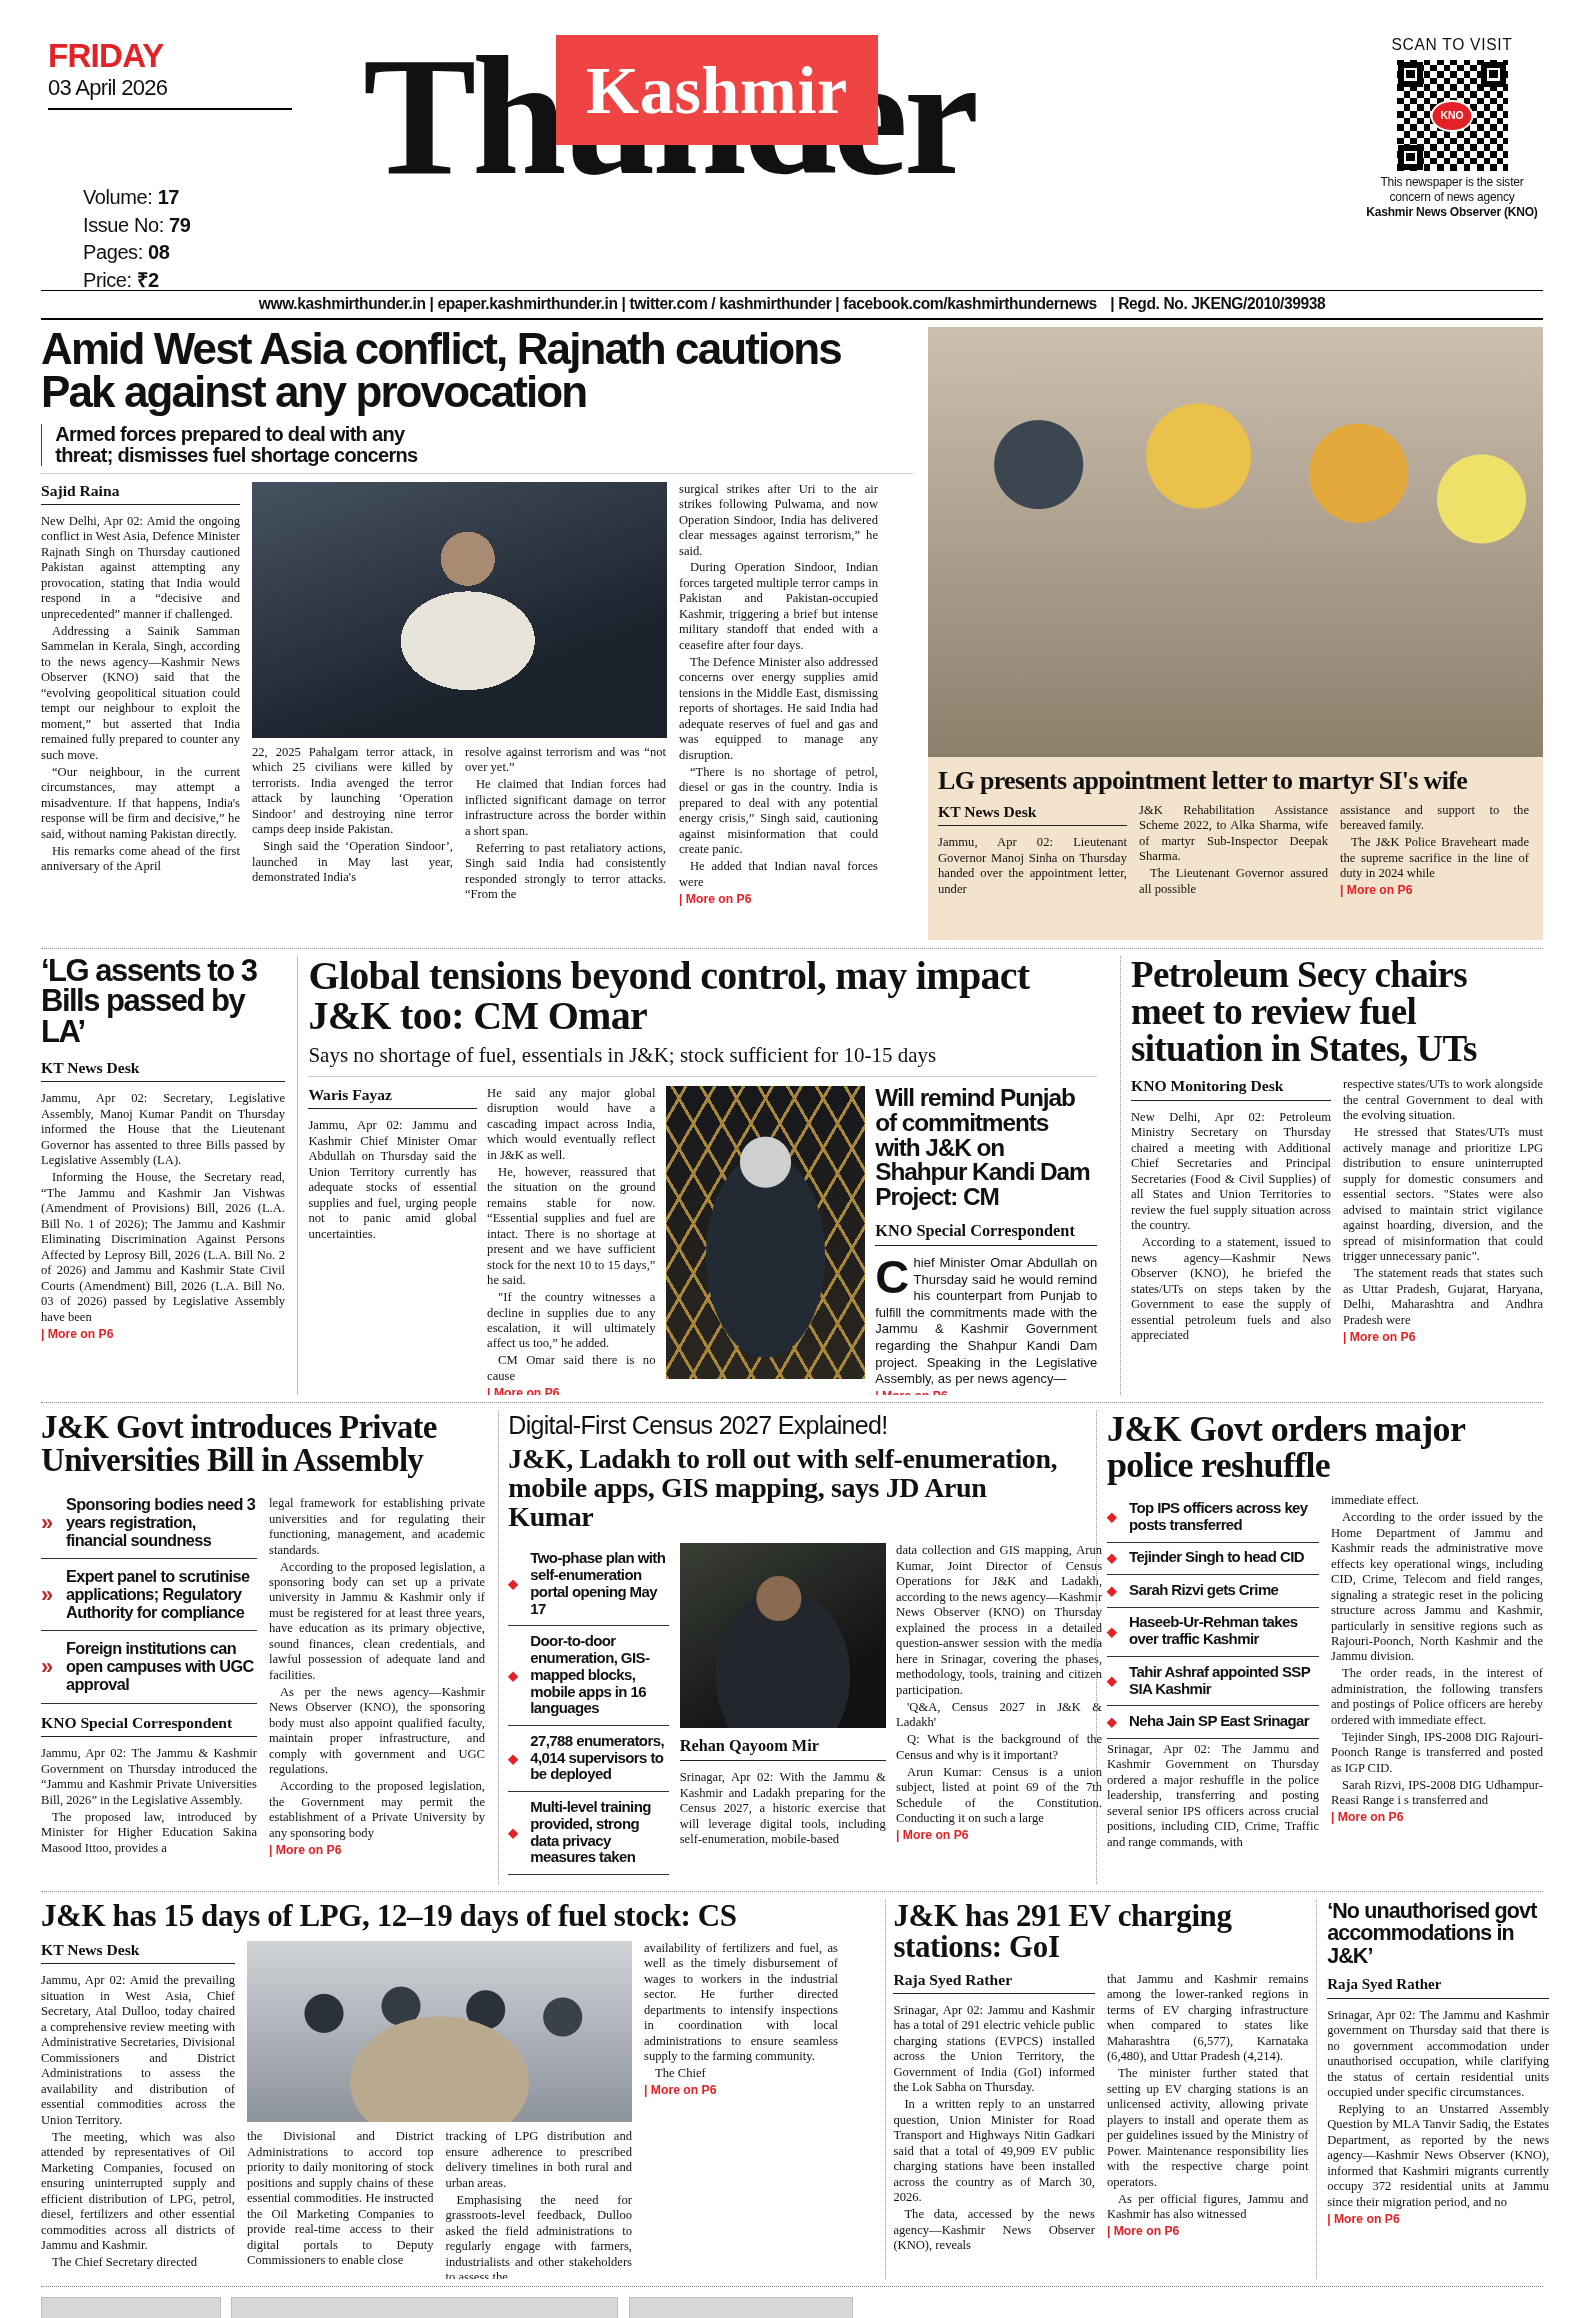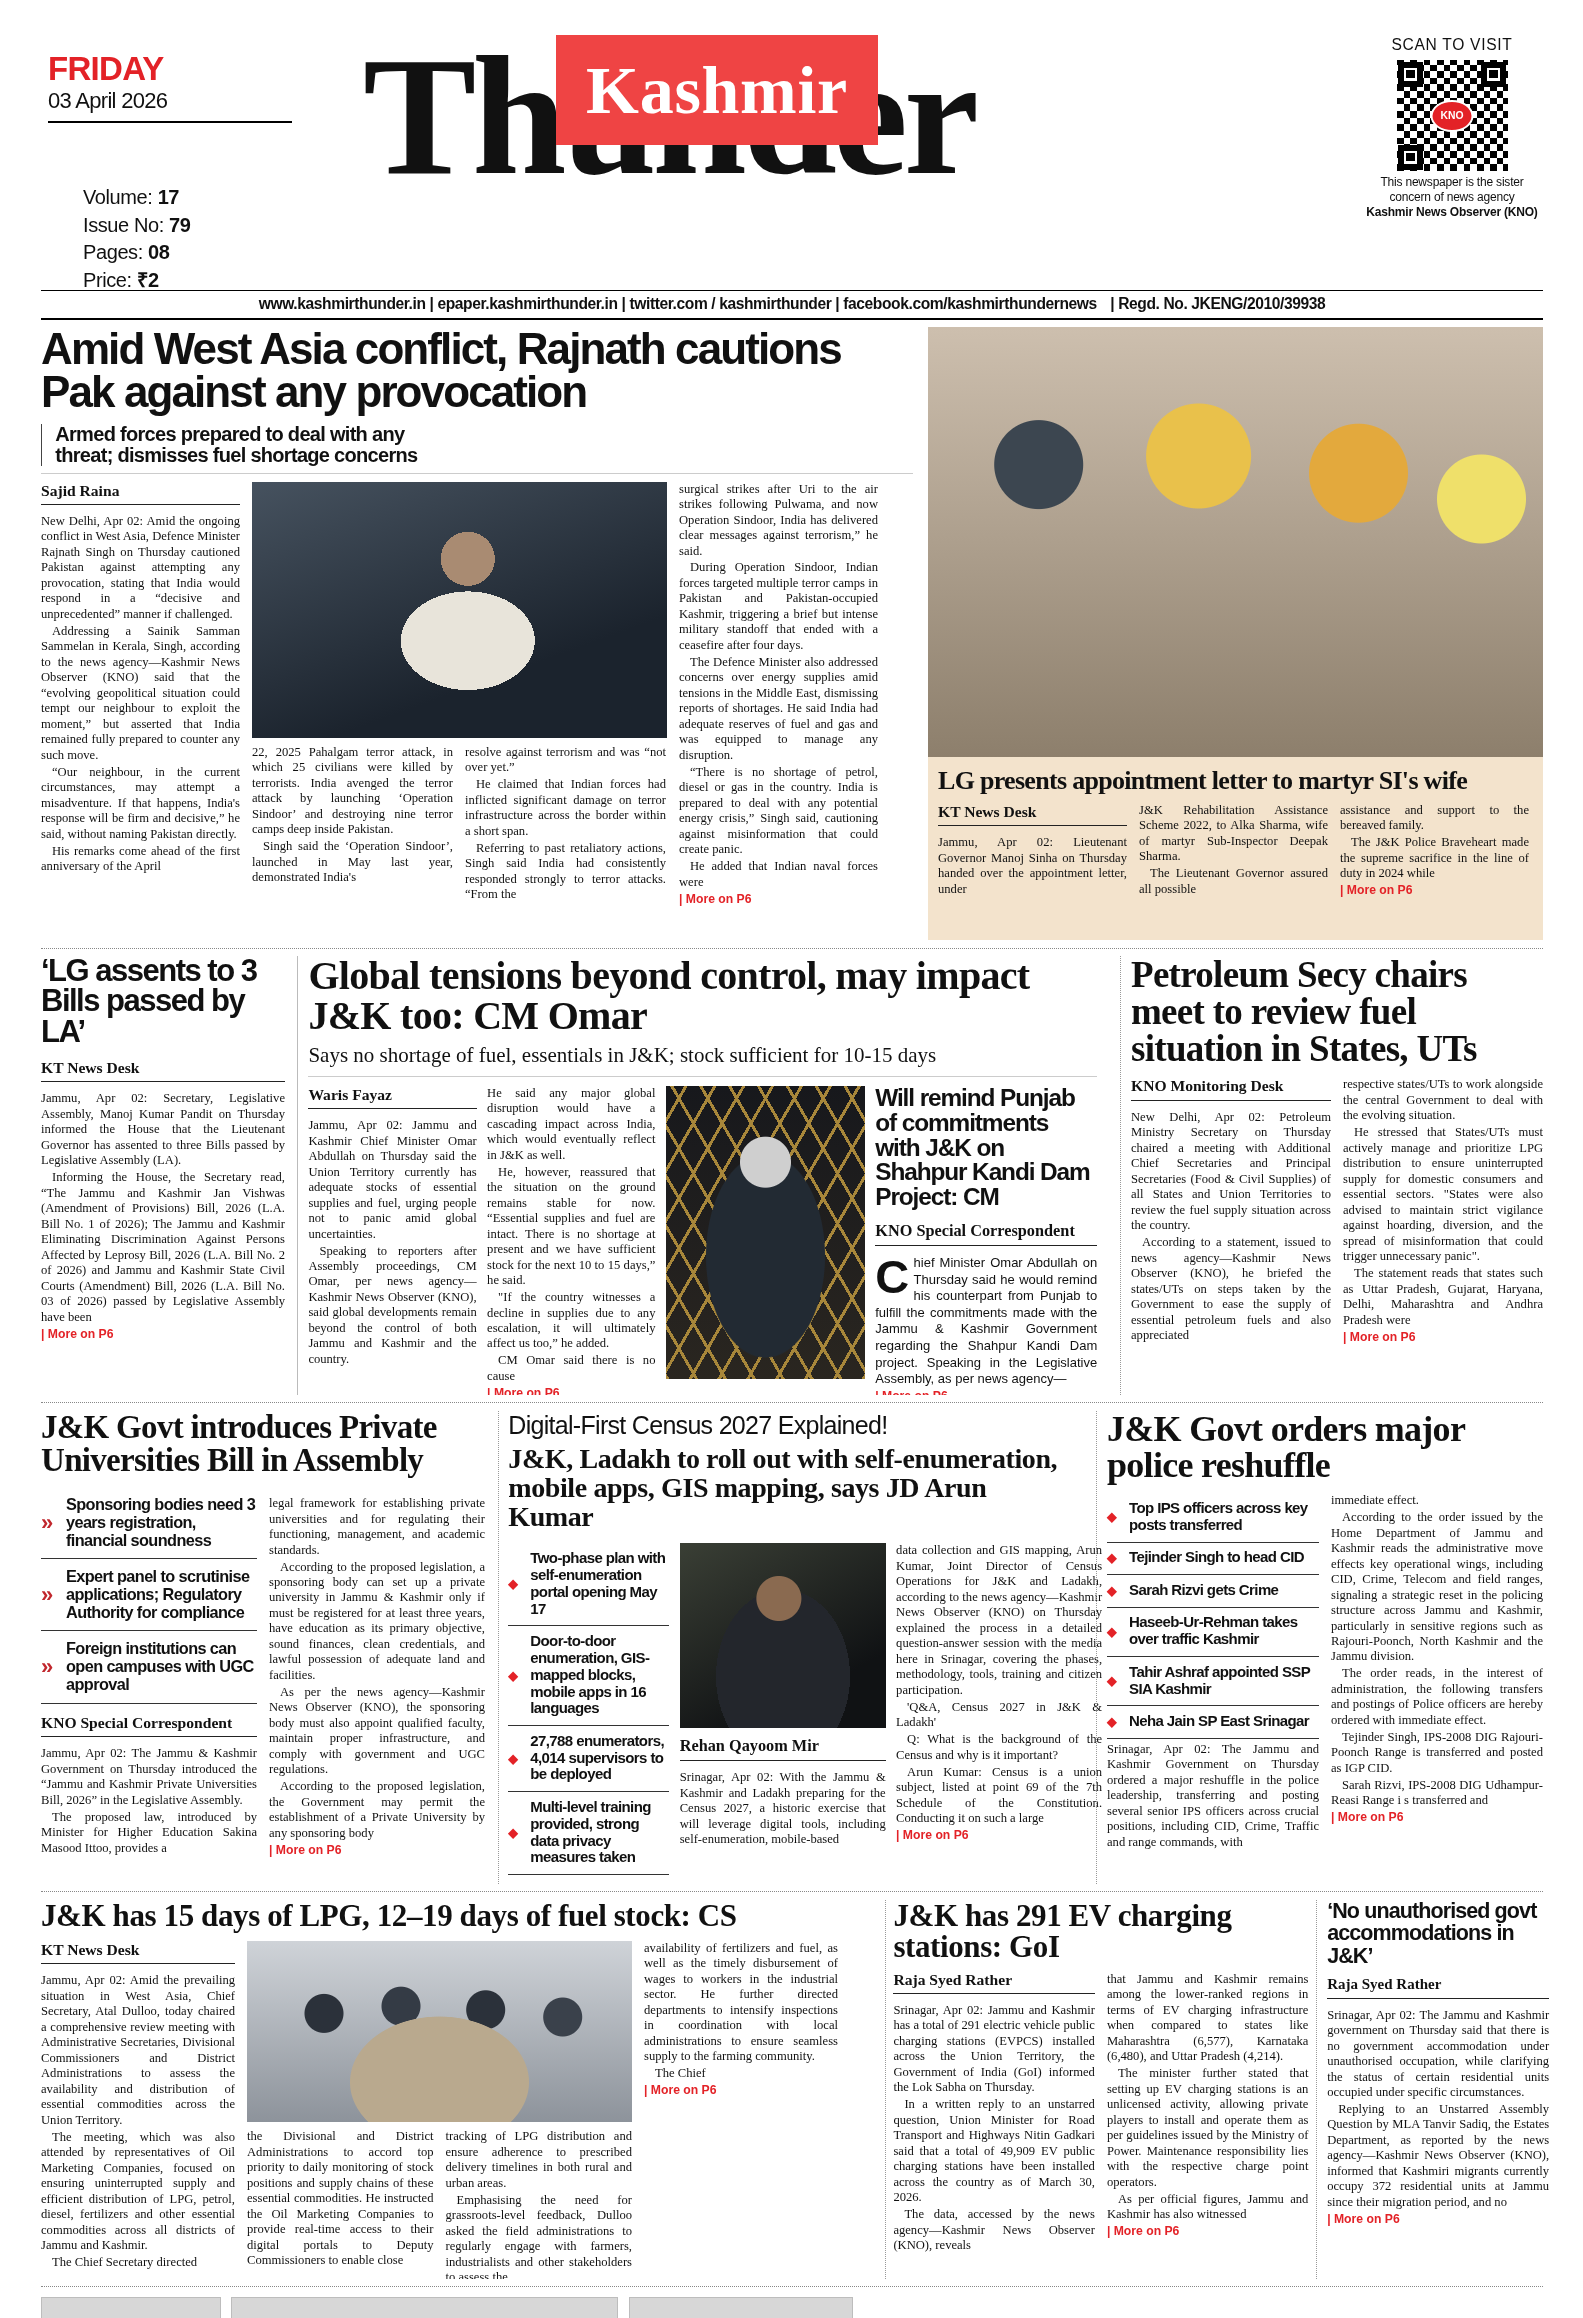--- a/index.html
+++ b/index.html
@@ -1,21 +1,21 @@
 <!DOCTYPE html>
 <html style="font-size:12px"><head>
 <meta charset="utf-8">
 <style>
   html,body{margin:0;padding:0;}
   body{width:1584px;height:2319px;overflow:hidden;background:#fff;color:#111;
        font-family:"Liberation Serif",serif;}
   .px{padding-left:41px;padding-right:41px;}
   
   .header{position:relative;height:290px;}
-  .date-block{position:absolute;left:48px;top:52px;width:244px;border-bottom:2.2px solid #000;padding-bottom:7.4px;}
+  .date-block{position:absolute;left:48px;top:39px;width:244px;border-bottom:2.2px solid #000;padding-bottom:7.4px;}
   .day{font-family:"Liberation Sans",sans-serif;font-weight:bold;font-size:33px;color:#e32227;letter-spacing:-0.7px;line-height:1;}
   .date{font-family:"Liberation Sans",sans-serif;font-size:22px;letter-spacing:-0.7px;margin-top:3px;}
   .meta-block{position:absolute;left:83px;top:184px;font-family:"Liberation Sans",sans-serif;font-size:20px;letter-spacing:-0.4px;line-height:1.38;}
   .meta-block p{margin:0;}
   .masthead{position:absolute;left:319px;top:22px;width:874px;height:244px;}
   .thunder{font-family:"Liberation Serif",serif;font-weight:bold;font-size:170px;line-height:.92;letter-spacing:-4.4px;margin:16.3px 0 0 44px;}
   .kashmir-box{position:absolute;left:237px;top:13.3px;width:322px;height:110px;background:#ef4444;z-index:3;display:flex;align-items:center;justify-content:center;}
   .kashmir-box span{font-family:"Liberation Serif",serif;font-weight:bold;color:#fff;font-size:68px;letter-spacing:0.7px;}
   .qr-panel{position:absolute;right:43px;top:36px;width:178px;text-align:center;}
   .scan-label{font-family:"Liberation Sans",sans-serif;font-size:15.6px;letter-spacing:0.7px;}
@@ -277,21 +277,20 @@
     <span class="more">| More on P6</span>
   </div>
   <div class="cm vrule">
     <h1 class="serif-h cm-h">Global tensions beyond control, may impact J&amp;K too: CM Omar</h1>
     <div class="cm-sub">Says no shortage of fuel, essentials in J&amp;K; stock sufficient for 10-15 days</div>
     <div class="cm-row">
       <div class="c">
         <div class="byline">Waris Fayaz</div>
         <div class="paras">
             <p>Jammu, Apr 02: Jammu and Kashmir Chief Minister Omar Abdullah on Thursday said the Union Territory currently has adequate stocks of essential supplies and fuel, urging people not to panic amid global uncertainties.</p>
-            <p>Speaking to reporters after Assembly proceedings, CM Omar, per news agency—Kashmir News Observer (KNO), said global developments remain beyond the control of both Jammu and Kashmir and the country.</p>
           </div>
       </div>
       <div class="c">
         <div class="paras">
             <p>He said any major global disruption would have a cascading impact across India, which would eventually reflect in J&amp;K as well.</p>
             <p>He, however, reassured that the situation on the ground remains stable for now. “Essential supplies and fuel are intact. There is no shortage at present and we have sufficient stock for the next 10 to 15 days,” he said.</p>
             <p>"If the country witnesses a decline in supplies due to any escalation, it will ultimately affect us too,” he added.</p>
             <p>CM Omar said there is no cause</p>
           </div>
         <span class="more">| More on P6</span>

